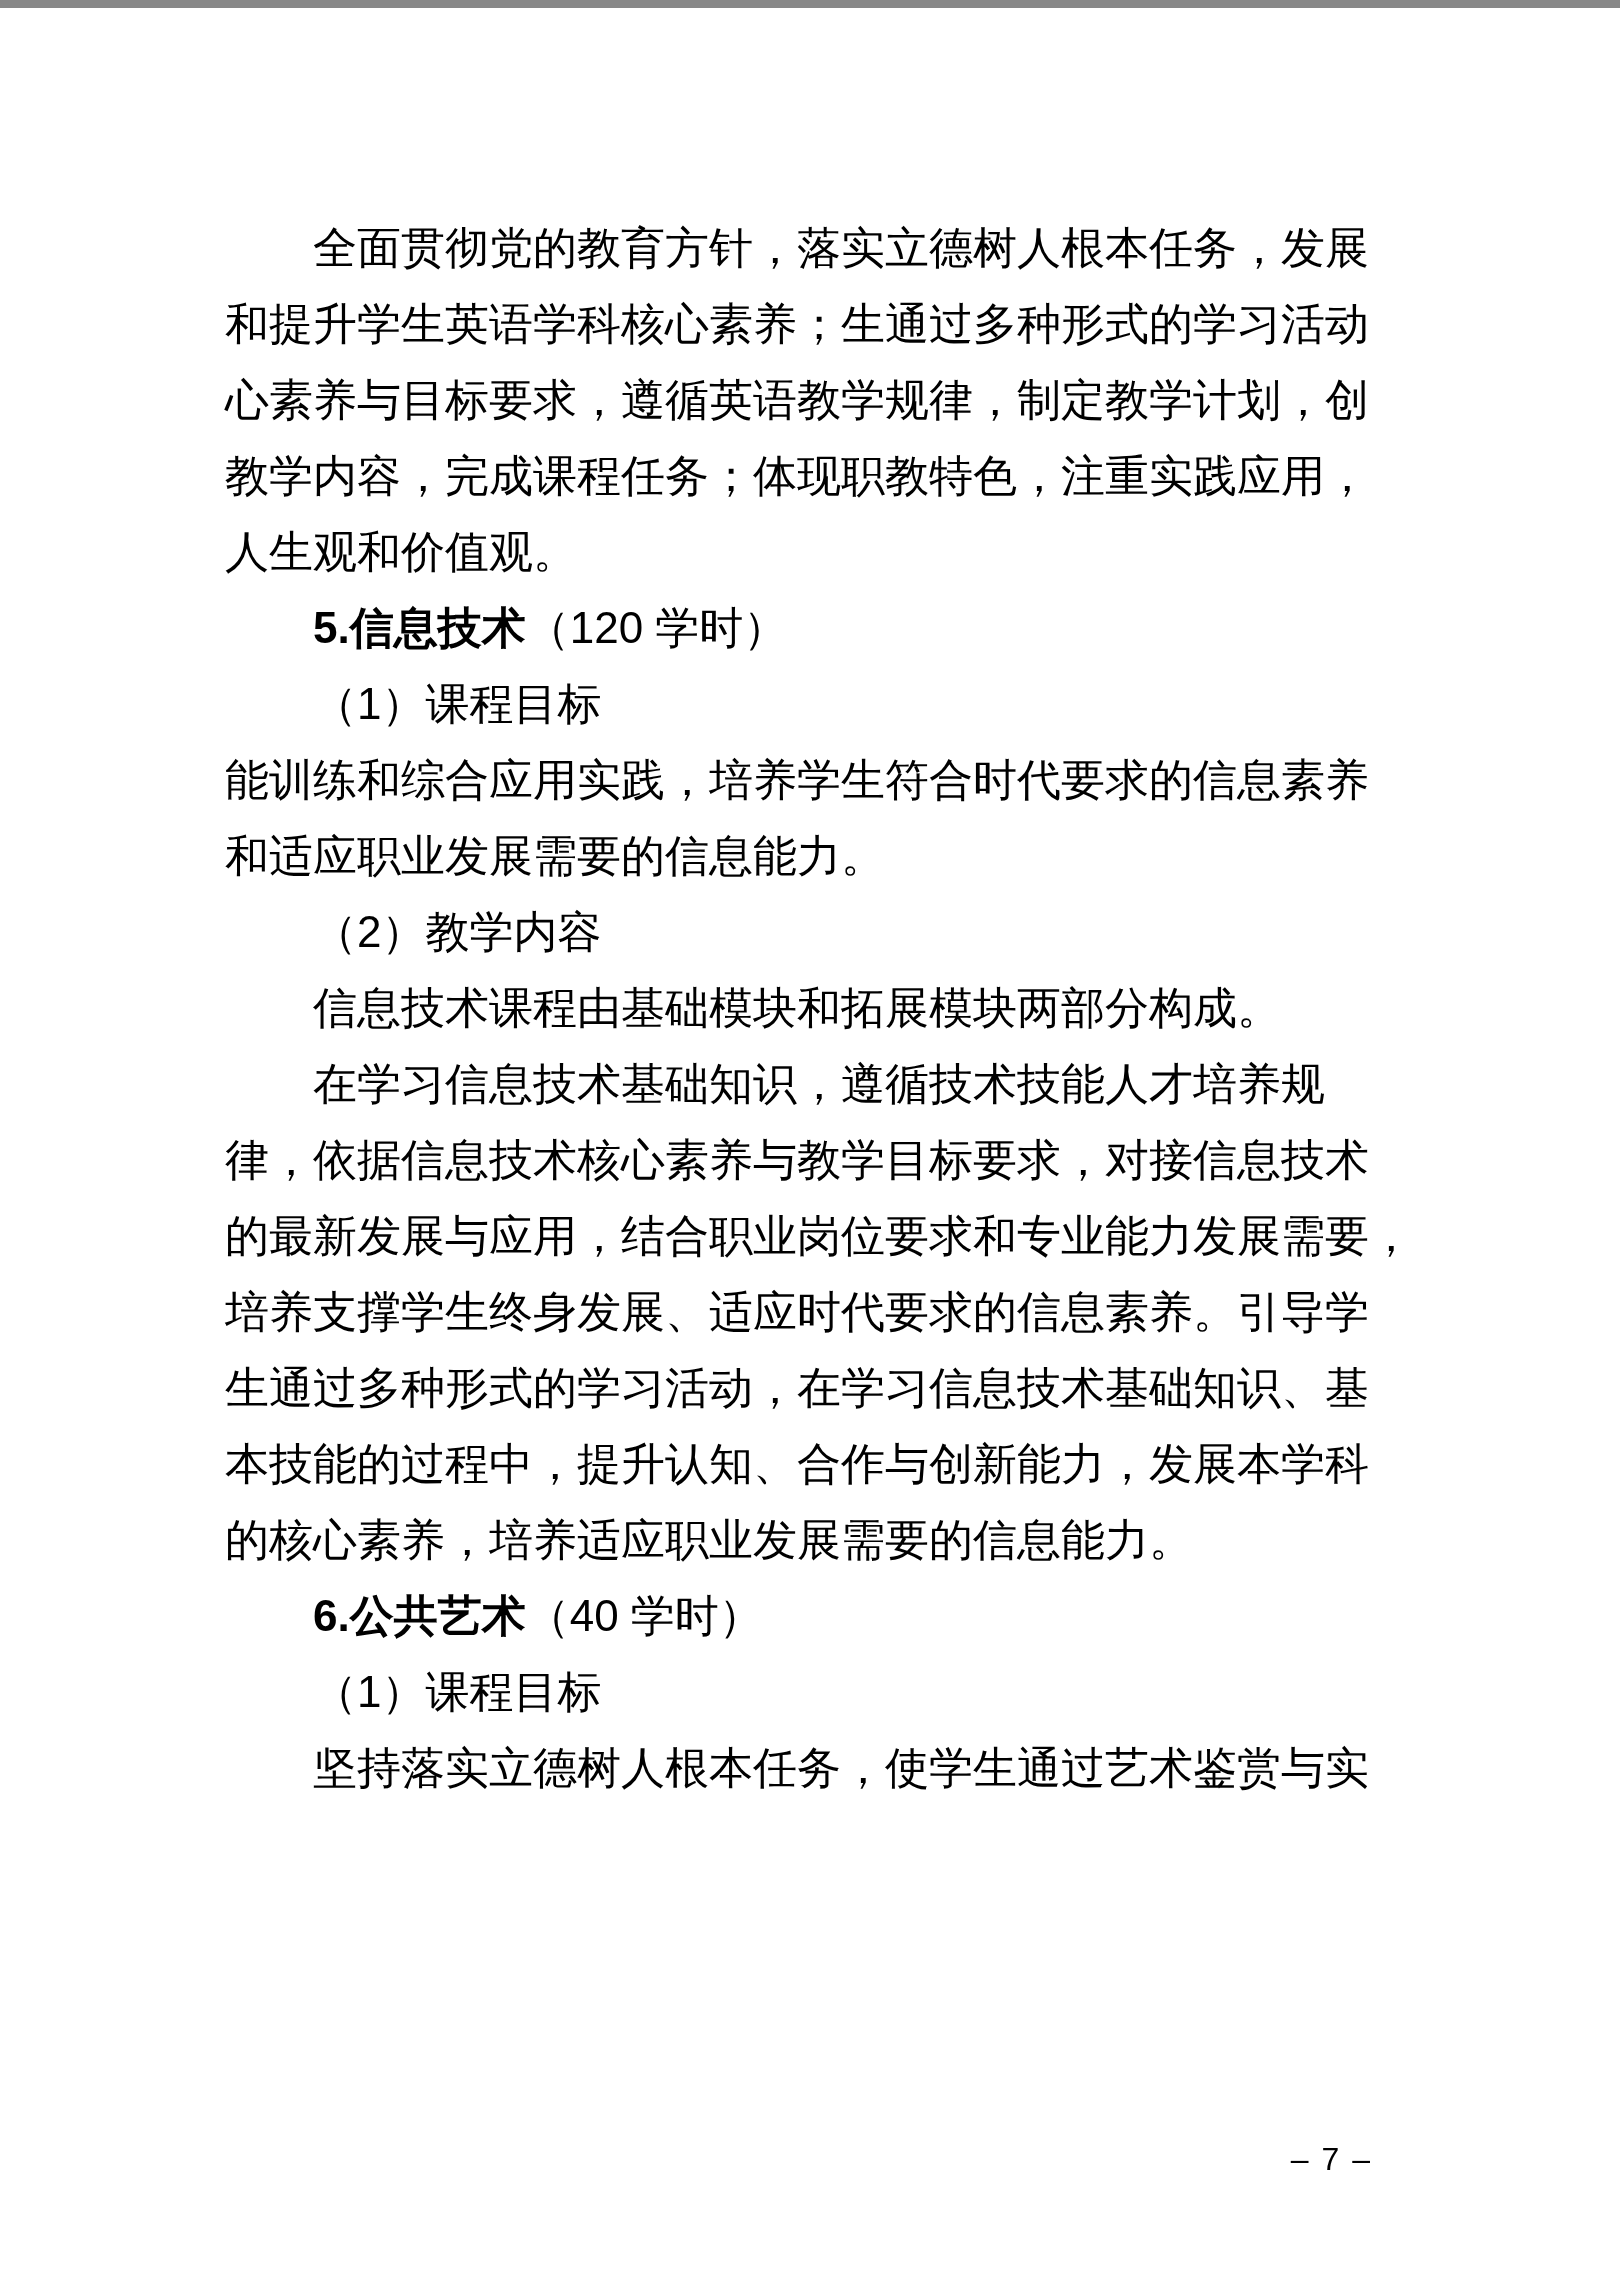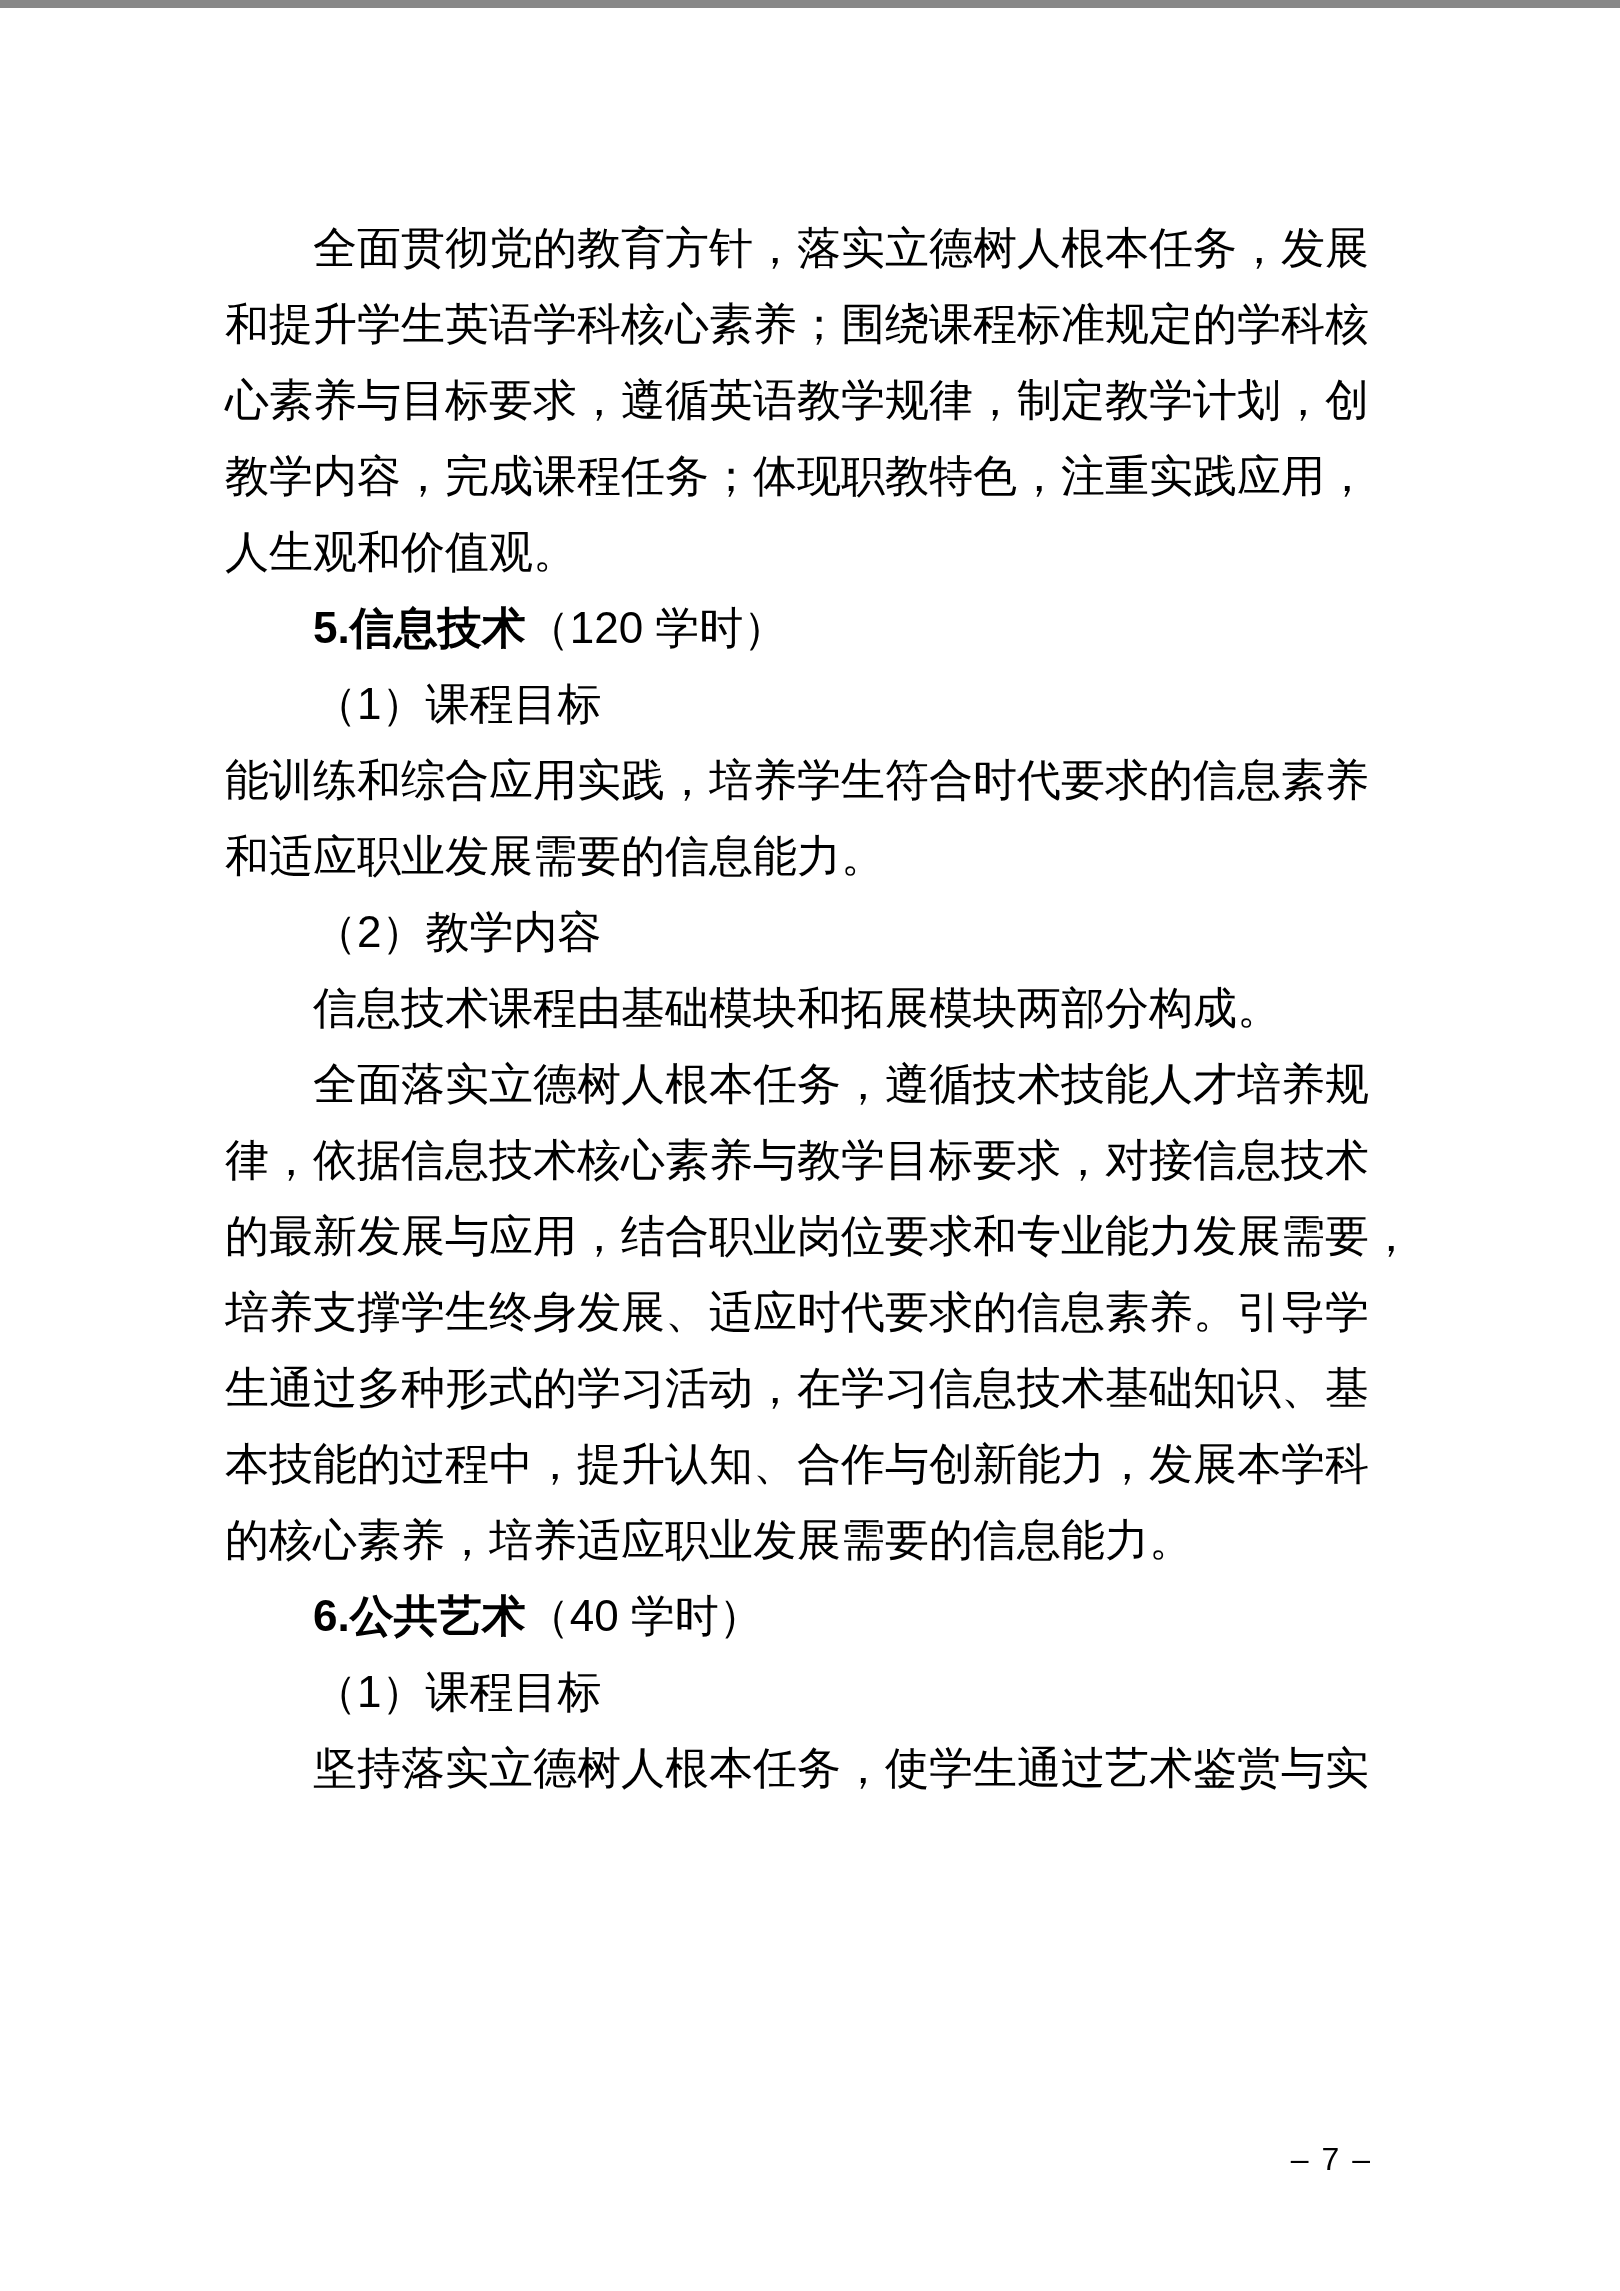--- a/index.html
+++ b/index.html
@@ -34,40 +34,40 @@
     letter-spacing:2px;
   }
 </style>
 </head>
 <body>
 
 <div class="page">
   <div class="content">
 
     <div class="line indent">全面贯彻党的教育方针，落实立德树人根本任务，发展</div>
-    <div class="line">和提升学生英语学科核心素养；围绕课程标准规定的学科核</div>
+    <div class="line">和提升学生英语学科核心素养；生通过多种形式的学习活动</div>
     <div class="line">心素养与目标要求，遵循英语教学规律，制定教学计划，创</div>
     <div class="line">教学内容，完成课程任务；体现职教特色，注重实践应用，</div>
     <div class="line">人生观和价值观。</div>
 
     <div class="line indent heading">
       <span class="b">5.信息技术</span><span>（120 学时）</span>
     </div>
 
     <div class="line indent">（1）课程目标</div>
 
     <div class="line">能训练和综合应用实践，培养学生符合时代要求的信息素养</div>
     <div class="line">和适应职业发展需要的信息能力。</div>
 
     <div class="line indent">（2）教学内容</div>
 
     <div class="line indent">信息技术课程由基础模块和拓展模块两部分构成。</div>
 
 
-    <div class="line indent">全面落实立德树人根本任务，遵循技术技能人才培养规</div>
+    <div class="line indent">在学习信息技术基础知识，遵循技术技能人才培养规</div>
     <div class="line">律，依据信息技术核心素养与教学目标要求，对接信息技术</div>
     <div class="line">的最新发展与应用，结合职业岗位要求和专业能力发展需要，</div>
     <div class="line">培养支撑学生终身发展、适应时代要求的信息素养。引导学</div>
     <div class="line">生通过多种形式的学习活动，在学习信息技术基础知识、基</div>
     <div class="line">本技能的过程中，提升认知、合作与创新能力，发展本学科</div>
     <div class="line">的核心素养，培养适应职业发展需要的信息能力。</div>
 
     <div class="line indent heading">
       <span class="b">6.公共艺术</span><span>（40 学时）</span>
     </div>

